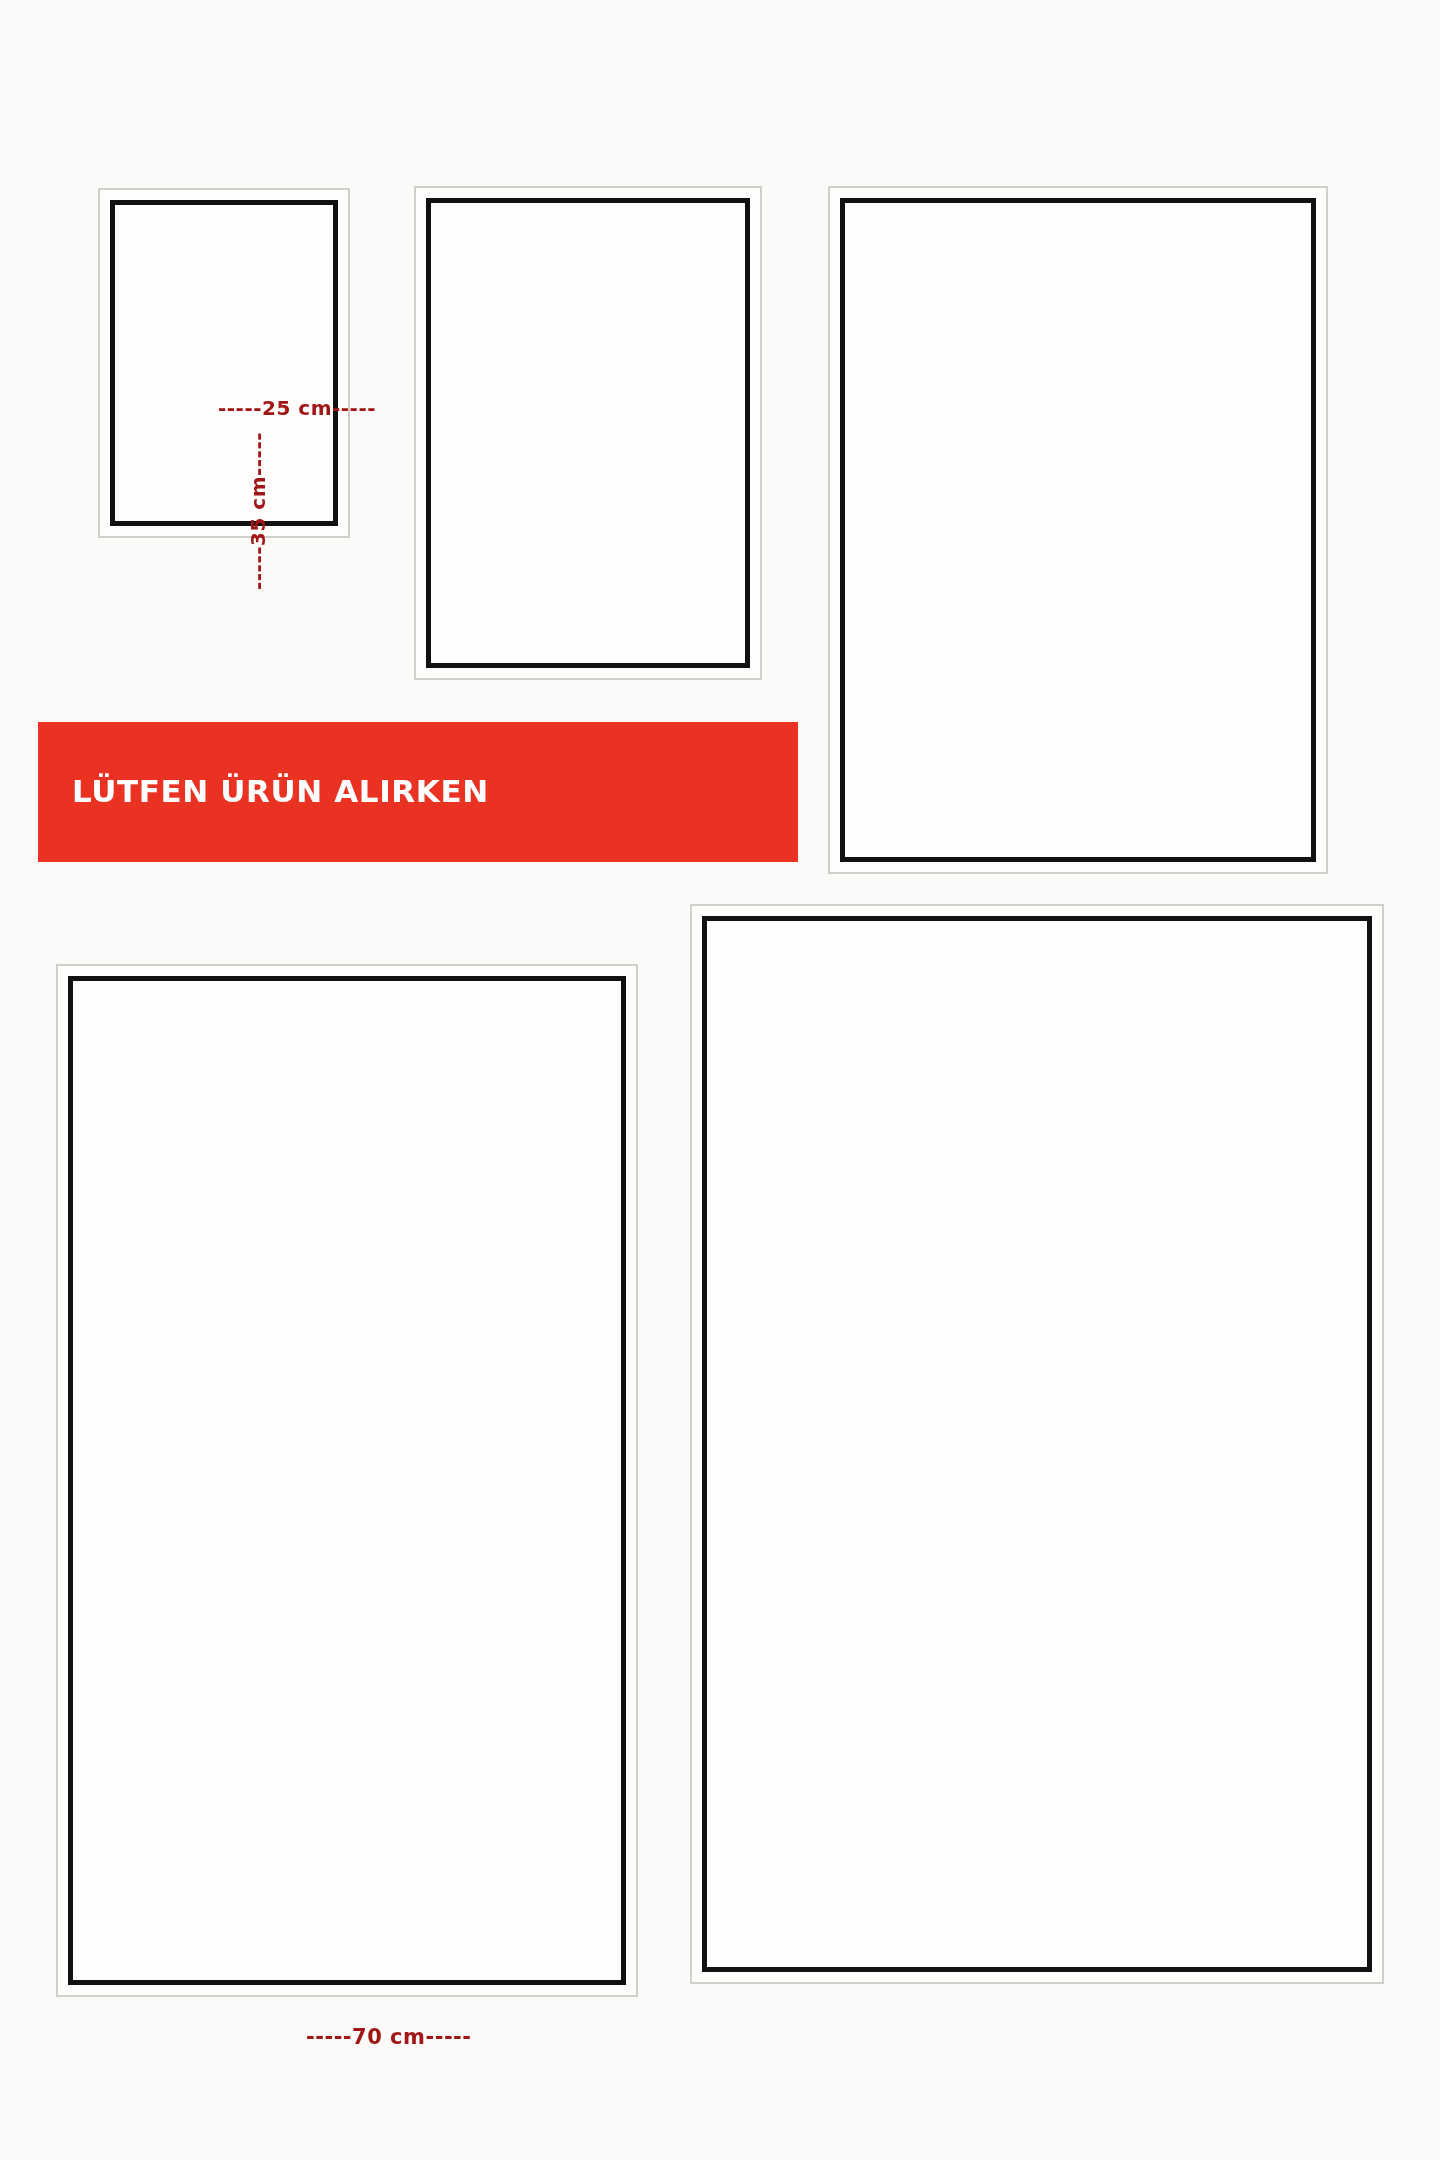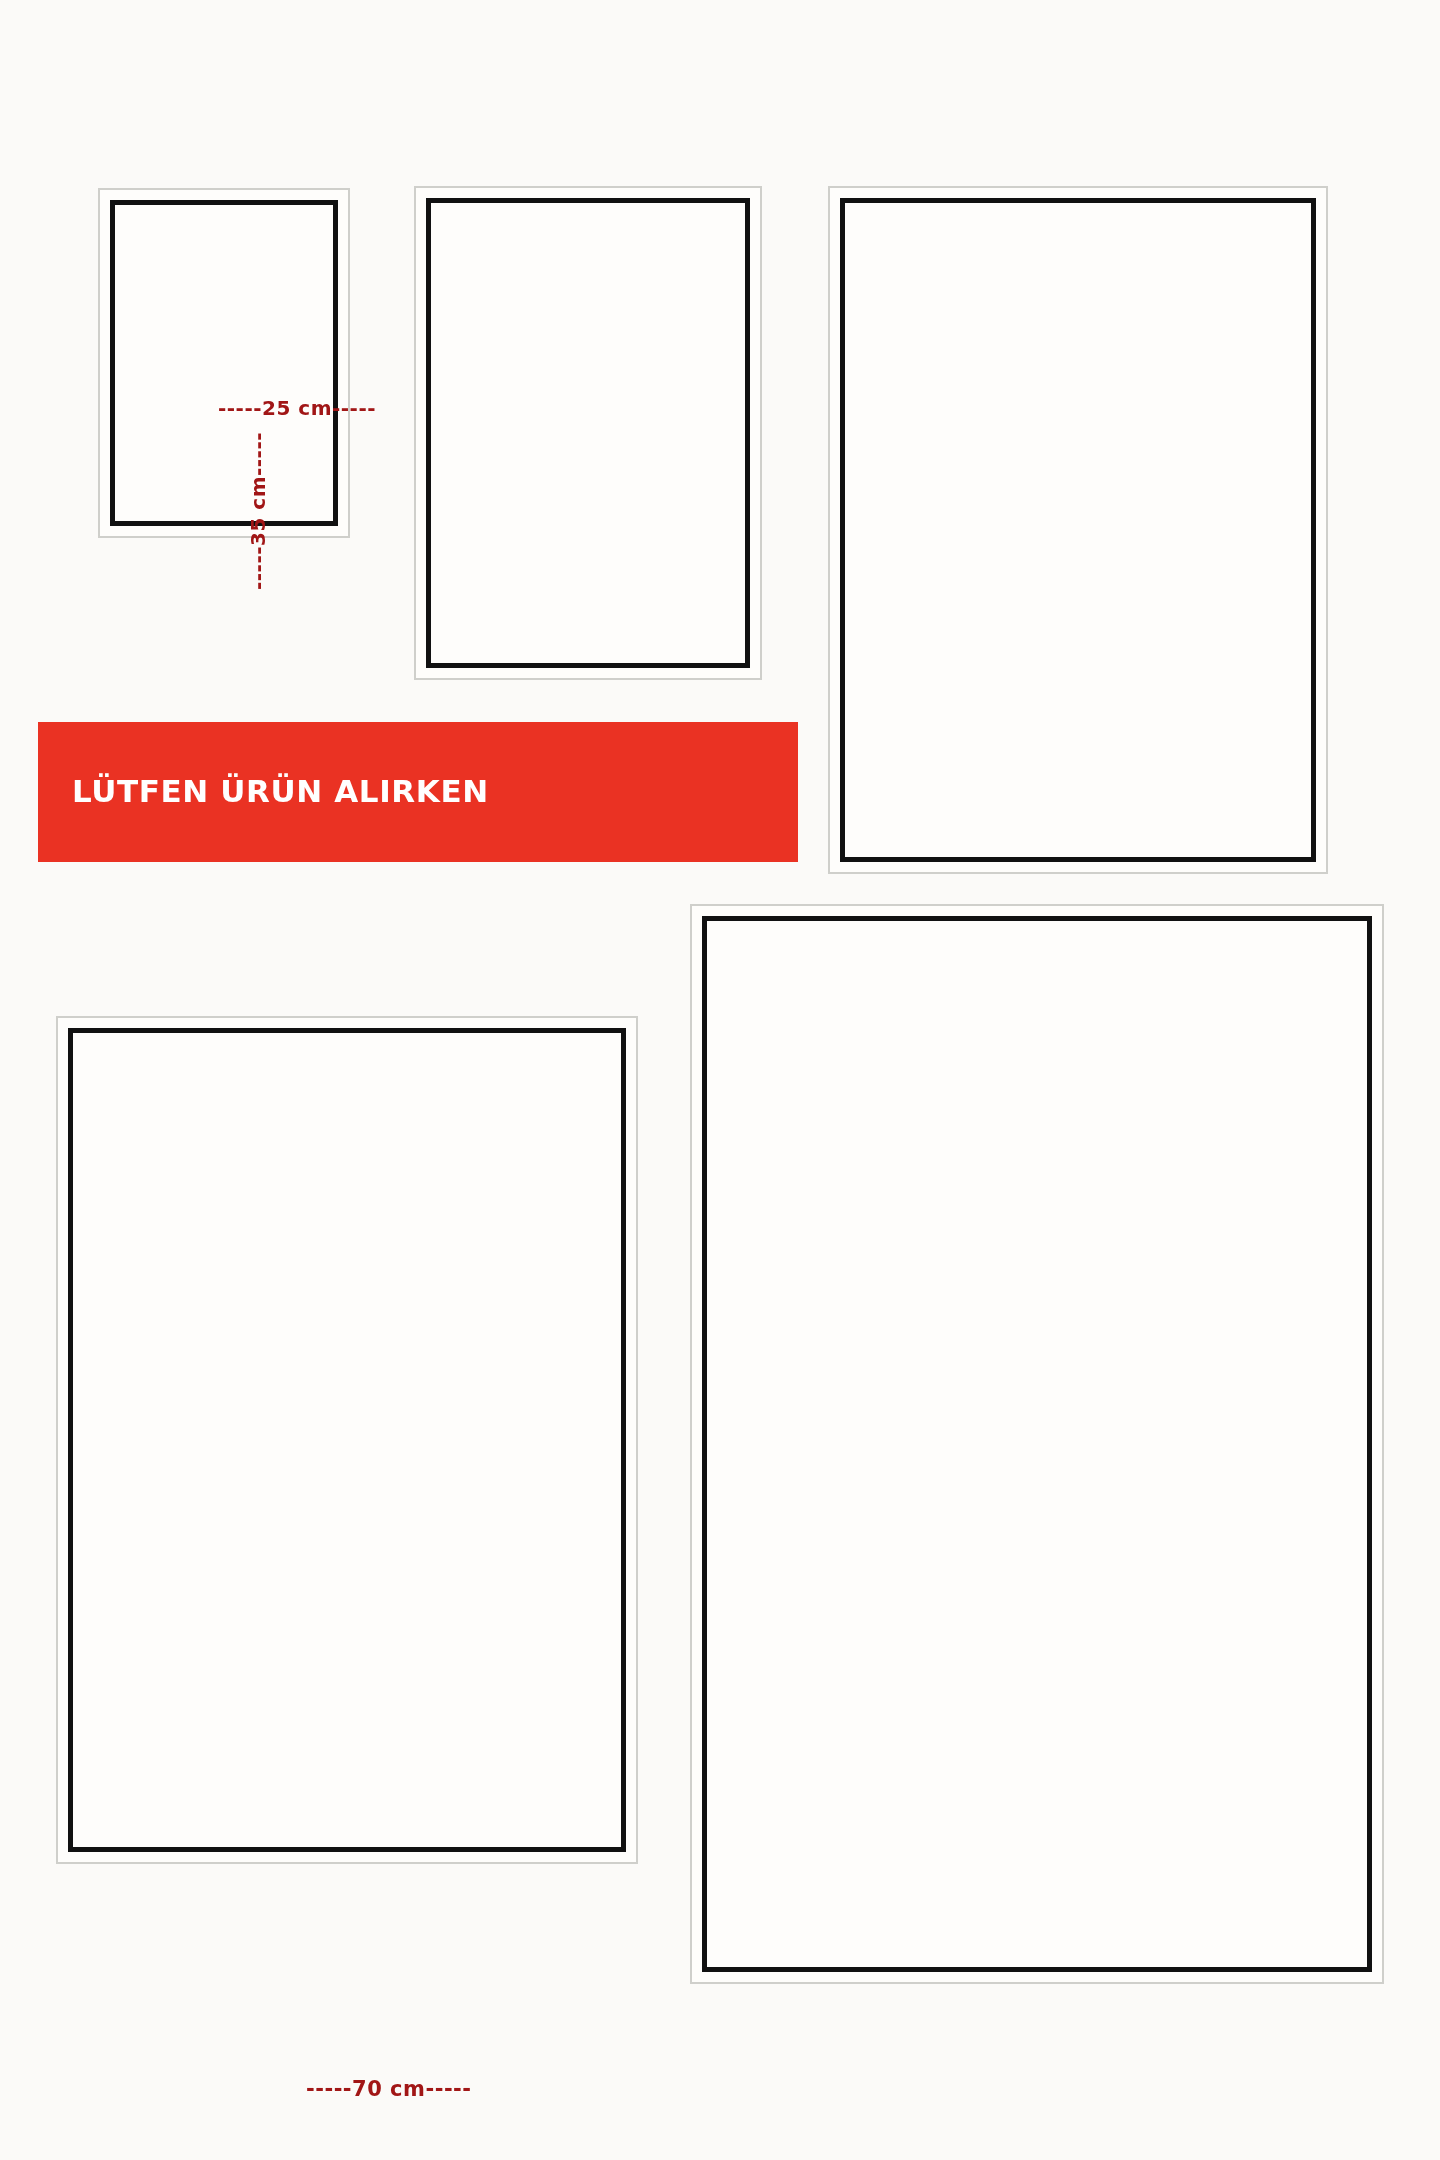--- a/index.html
+++ b/index.html
@@ -85,21 +85,21 @@
     <div class="inner"></div>
     <div class="dim" style="left:524px; top:205px; font-size:21px;">-----35 cm------</div>
     <div class="dim vert" style="left:466px; top:537px; font-size:21px; transform:rotate(-90deg);">-----50 cm-----</div>
   </div>
 
   <div class="frame" style="left:828px; top:186px; width:500px; height:688px;">
     <div class="inner"></div>
 
   </div>
 
-  <div class="frame" style="left:56px; top:1016px; width:582px; height:848px;">
+  <div class="frame" style="left:56px; top:964px; width:582px; height:1033px;">
     <div class="inner"></div>
     <div class="dim" style="left:248px; top:1059px; font-size:21px;">-----70 cm-----</div>
 
   </div>
 
   <div class="frame" style="left:690px; top:904px; width:694px; height:1080px;">
     <div class="inner"></div>
 
   </div>
 

